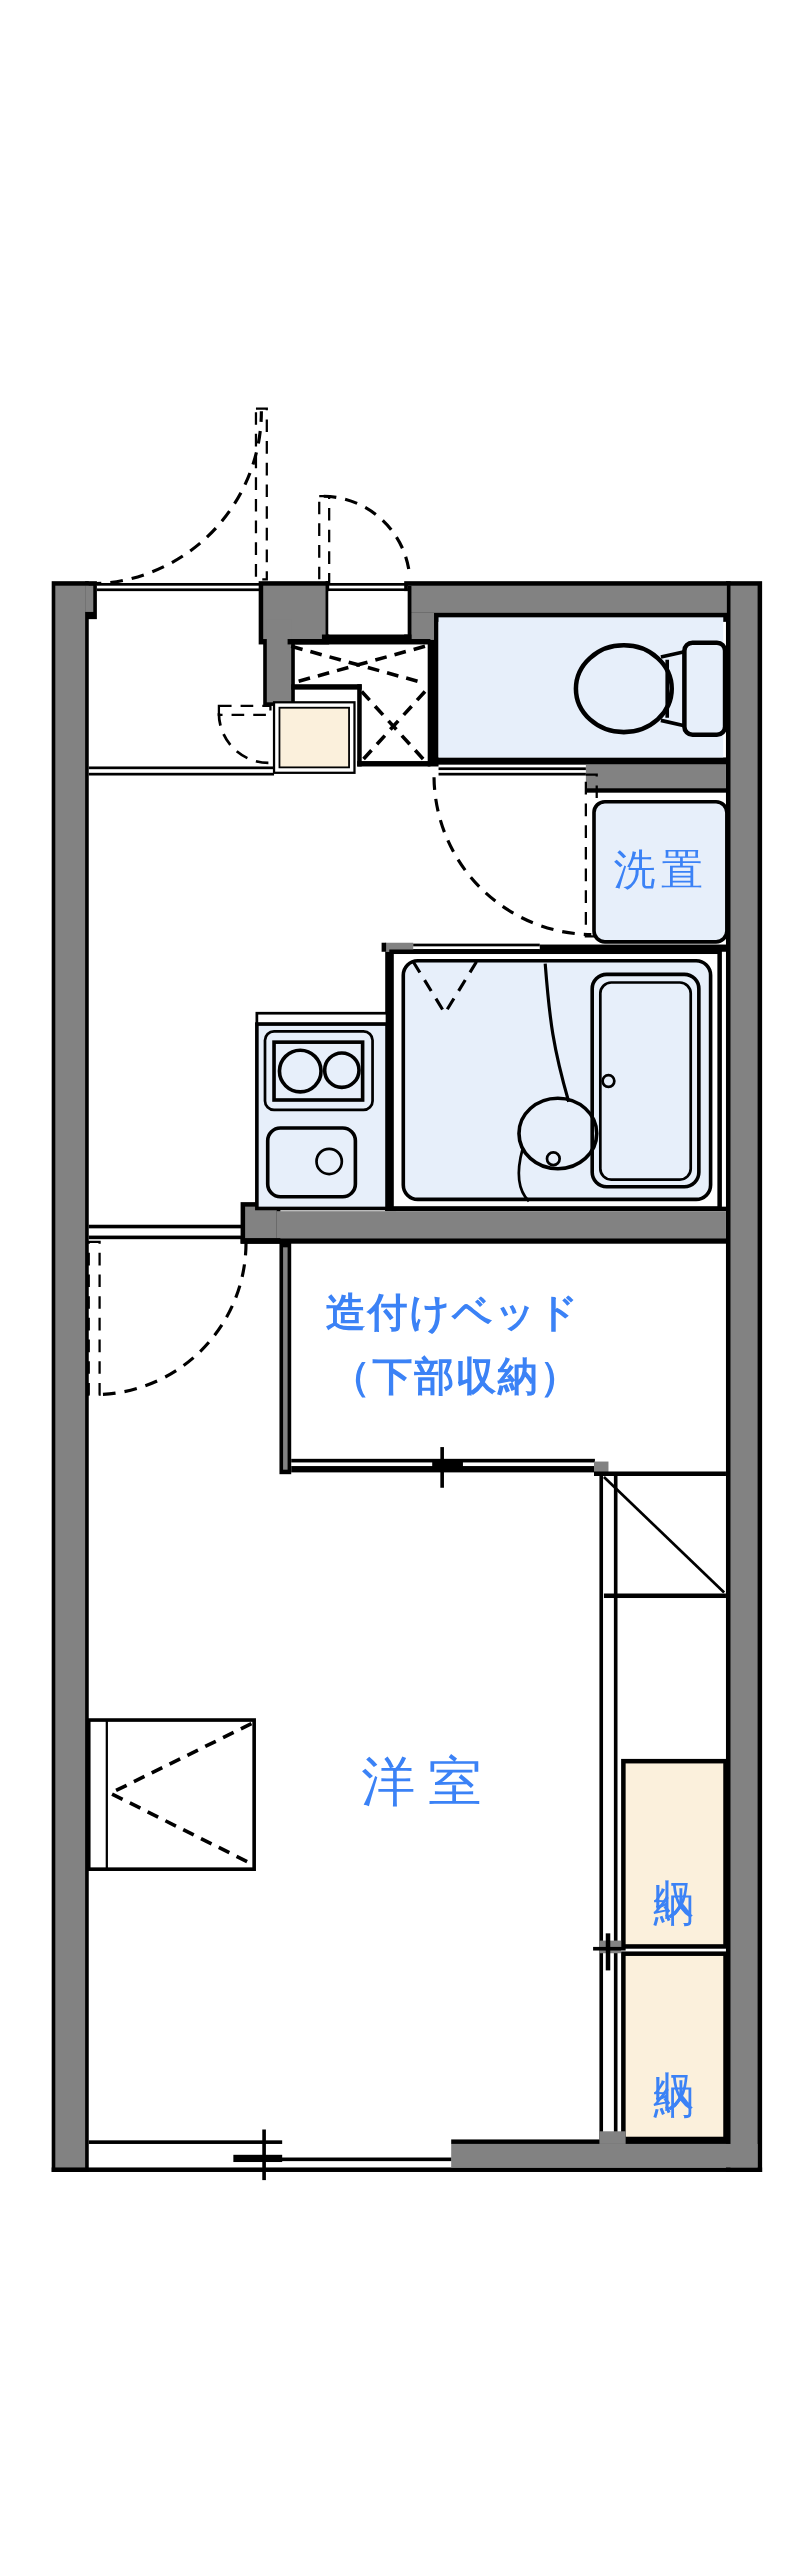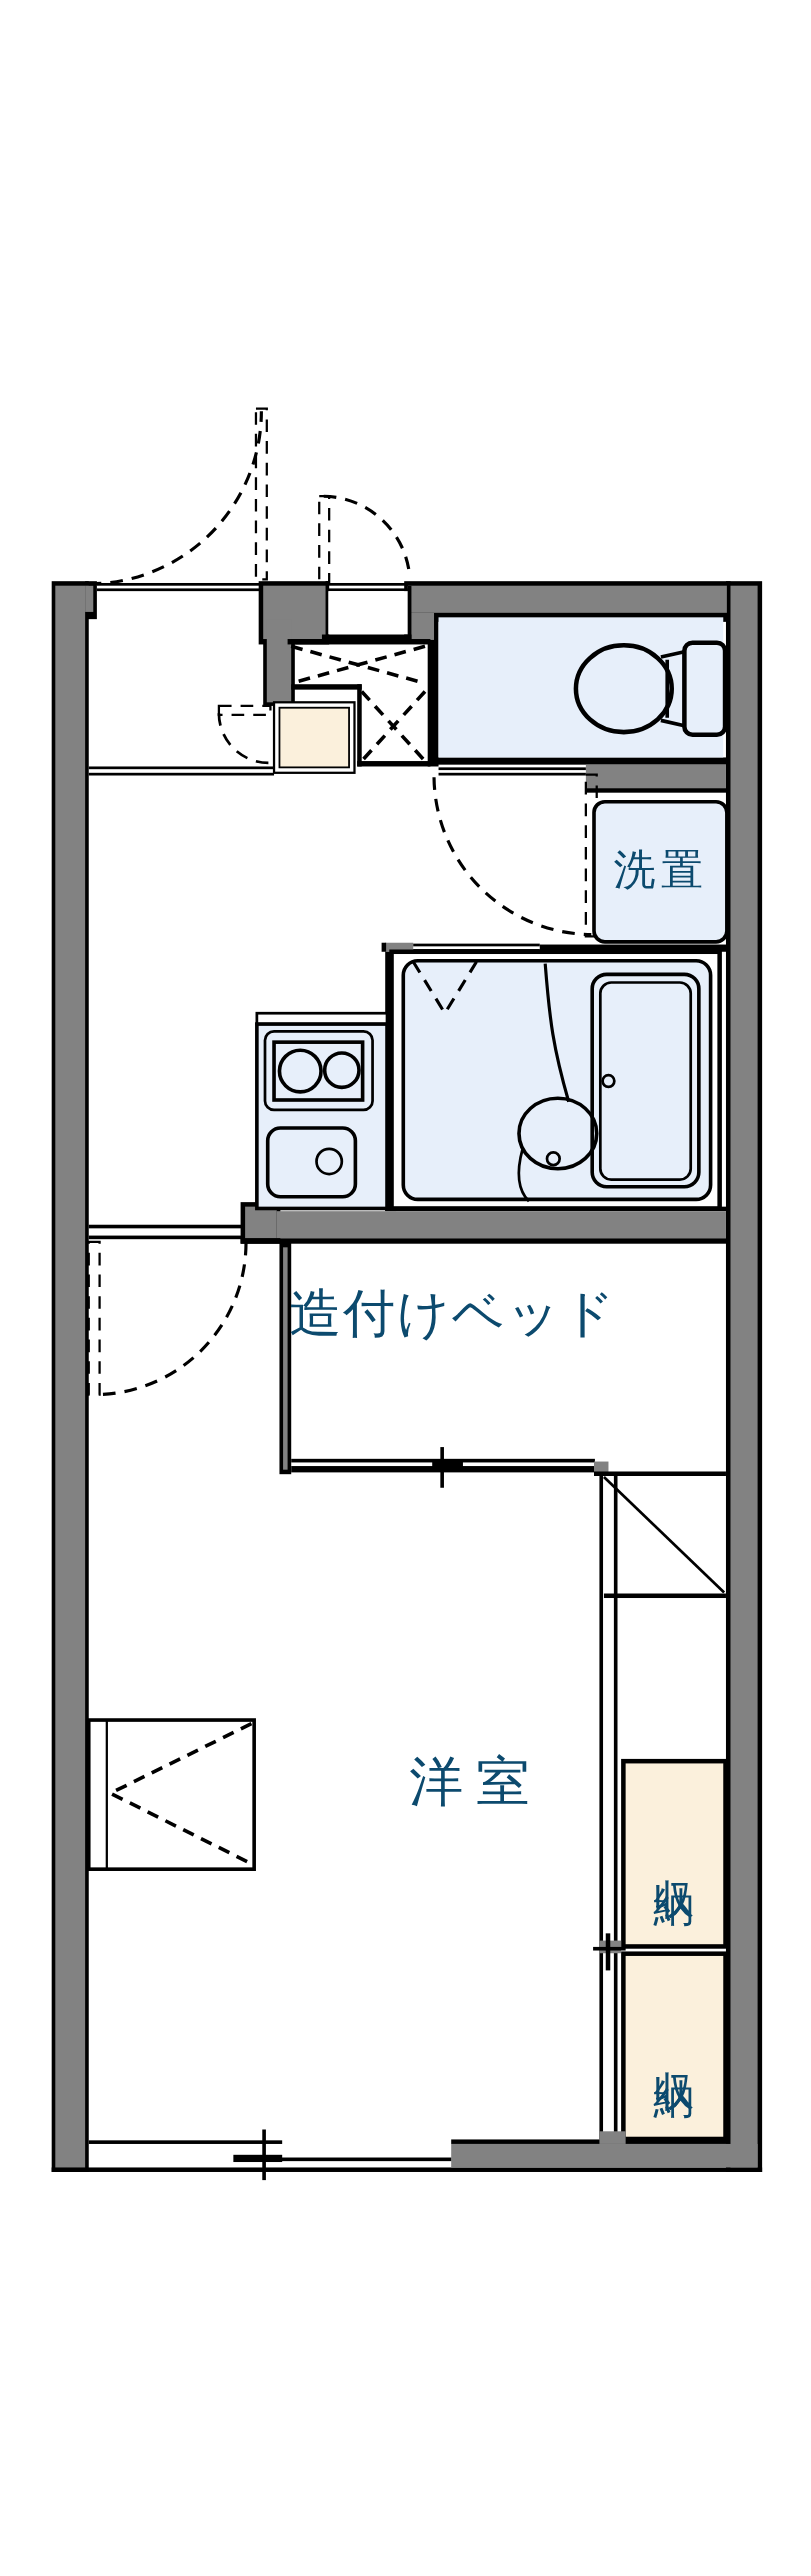--- a/index.html
+++ b/index.html
@@ -19,26 +19,26 @@
   .w{fill:var(--wall);}
   .k{fill:var(--ink);}
   .bl{fill:var(--blue);}
   .cr{fill:var(--cream);}
   .wh{fill:#ffffff;}
   .ln{stroke:var(--ink);fill:none;}
   .dash{stroke:var(--ink);fill:none;stroke-dasharray:14 10;}
   .dashx{stroke:var(--ink);fill:none;stroke-dasharray:13 9;}
   .label{
     position:absolute;transform:translate(-50%,-50%);
-    color:#0c4a6e;white-space:nowrap;line-height:1.08;
+    color:#3b82f6;white-space:nowrap;line-height:1.08;
     text-align:left;
   }
   .lbl-room  {font-size:54px;letter-spacing:12.7px;font-weight:500;}
   .lbl-size  {font-size:44px;font-weight:400;}
-  .lbl-bed   {font-size:52px;letter-spacing:1.8px;font-weight:400;}
+  .lbl-bed   {font-size:40px;letter-spacing:1.8px;font-weight:700;}
   .lbl-wash  {font-size:42px;letter-spacing:5.4px;font-weight:400;}
   .lbl-sto   {font-size:41px;font-weight:400;writing-mode:vertical-rl;text-orientation:upright;letter-spacing:9px;}
 </style>
 </head>
 <body>
 
 <div id="stage">
   <svg id="plan-svg" width="812" height="2576" viewBox="0 0 898 2850" xmlns="http://www.w3.org/2000/svg">
 
     <g>
@@ -193,18 +193,19 @@
 
     <g>
       <rect class="k" x="98" y="2368" width="214" height="4"></rect>
       <rect class="k" x="270" y="2387" width="229" height="4"></rect>
       <rect class="k" x="258" y="2384" width="54" height="8"></rect>
       <rect class="k" x="290" y="2356" width="4" height="56"></rect>
     </g>
   </svg>
 
   <div class="label lbl-bed" style="left:453px;top:1313px;">造付けベッド</div>
-  <div class="label lbl-room" style="left:428px;top:1782px;margin-left:48px;">洋室</div>
+  <div class="label lbl-bed" style="left:456px;top:1377px;">（下部収納）</div>
+  <div class="label lbl-room" style="left:428px;top:1782px;">洋室</div>
   <div class="label lbl-wash" style="left:661px;top:870px;">洗置</div>
   <div class="label lbl-sto" style="left:674px;top:1855px;">収納</div>
   <div class="label lbl-sto" style="left:674px;top:2047px;">収納</div>
 </div>
 
 
 </body></html>

